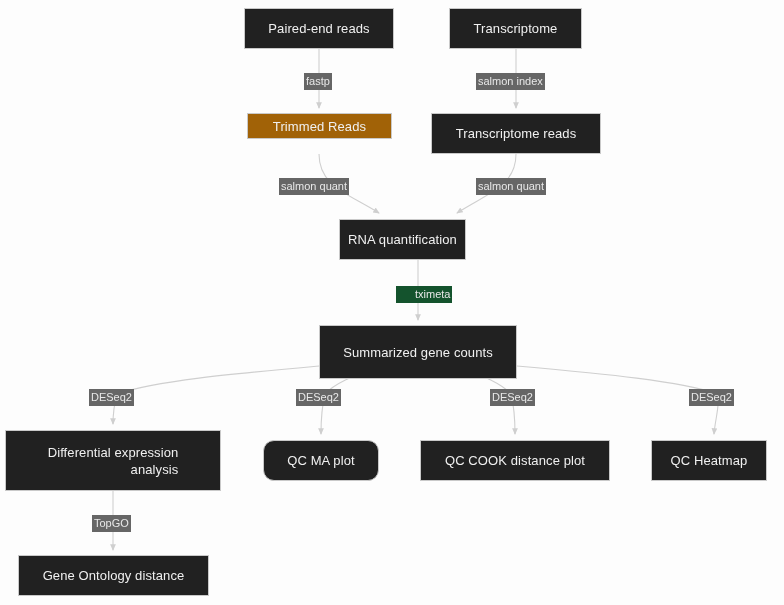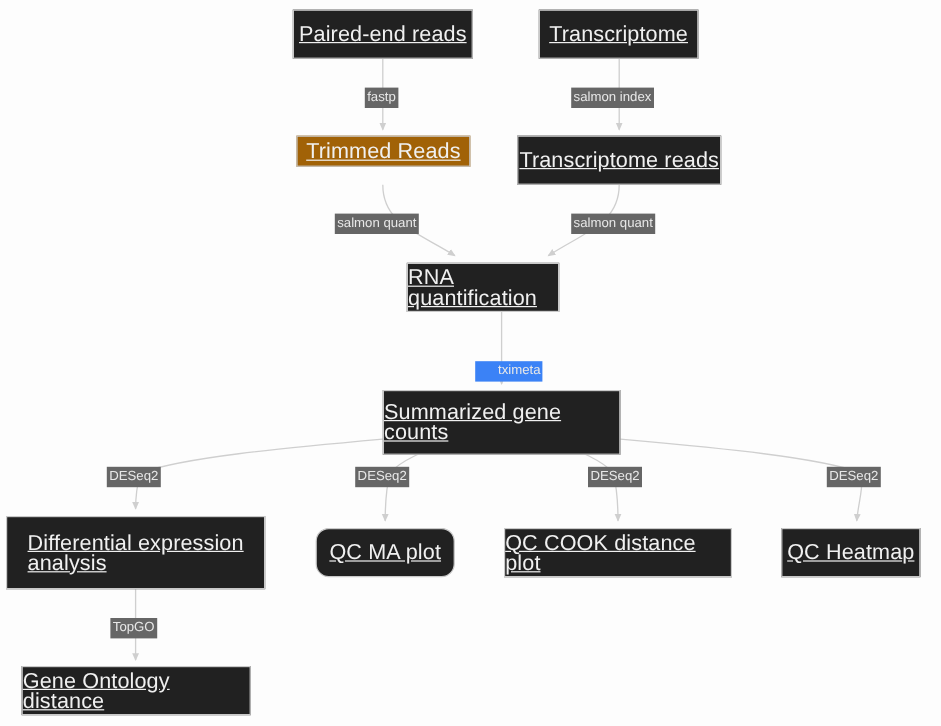--- a/index.html
+++ b/index.html
@@ -30,29 +30,28 @@
     width: 784px;
     height: 605px;
     pointer-events: none;
   }
   .node {
     position: absolute;
     box-sizing: border-box;
     background: #212121;
     border: 1px solid #c9c9c9;
     color: #f0f0f0;
-    font-size: 18px;
+    font-size: 13px;
     line-height: 17px;
     display: flex;
     align-items: center;
     justify-content: center;
-    text-align: left;
+    text-align: right;
     letter-spacing: 0.1px;
     white-space: pre-line;
-    text-decoration: underline;
     -webkit-font-smoothing: antialiased;
   }
   .edge-label {
     position: absolute;
     box-sizing: border-box;
     background: #666666;
     color: #e8e8e8;
     font-size: 11px;
     line-height: 15px;
     padding: 1px 2px;
@@ -96,20 +95,20 @@
       <div class="node" style="left: 263px; top: 440px; width: 116px; height: 41px; background: rgb(33, 33, 33); border-color: rgb(201, 201, 201); color: rgb(240, 240, 240); border-radius: 11px;">QC MA plot</div>
       <div class="node" style="left: 420px; top: 440px; width: 190px; height: 41px; background: rgb(33, 33, 33); border-color: rgb(201, 201, 201); color: rgb(240, 240, 240);">QC COOK distance plot</div>
       <div class="node" style="left: 651px; top: 440px; width: 116px; height: 41px; background: rgb(33, 33, 33); border-color: rgb(201, 201, 201); color: rgb(240, 240, 240);">QC Heatmap</div>
       <div class="node" style="left: 18px; top: 555px; width: 191px; height: 41px; background: rgb(33, 33, 33); border-color: rgb(201, 201, 201); color: rgb(240, 240, 240);">Gene Ontology distance</div>
     </div>
   <div id="label-layer">
       <div class="edge-label" style="left: 304px; top: 73px; background: rgb(102, 102, 102); color: rgb(232, 232, 232); text-align: center;">fastp</div>
       <div class="edge-label" style="left: 476px; top: 73px; background: rgb(102, 102, 102); color: rgb(232, 232, 232);">salmon index</div>
       <div class="edge-label" style="left: 279px; top: 178px; background: rgb(102, 102, 102); color: rgb(232, 232, 232);">salmon quant</div>
       <div class="edge-label" style="left: 476px; top: 178px; background: rgb(102, 102, 102); color: rgb(232, 232, 232);">salmon quant</div>
-      <div class="edge-label" style="left: 396px; top: 301px; background: #3b82f6; color: rgb(232, 232, 232); padding-left: 19px;">tximeta</div>
+      <div class="edge-label" style="left: 396px; top: 286px; background: #14532d; color: rgb(232, 232, 232); padding-left: 19px;">tximeta</div>
       <div class="edge-label" style="left: 89px; top: 389px; background: rgb(102, 102, 102); color: rgb(232, 232, 232);">DESeq2</div>
       <div class="edge-label" style="left: 296px; top: 389px; background: rgb(102, 102, 102); color: rgb(232, 232, 232);">DESeq2</div>
       <div class="edge-label" style="left: 490px; top: 389px; background: rgb(102, 102, 102); color: rgb(232, 232, 232);">DESeq2</div>
       <div class="edge-label" style="left: 689px; top: 389px; background: rgb(102, 102, 102); color: rgb(232, 232, 232);">DESeq2</div>
       <div class="edge-label" style="left: 92px; top: 515px; background: rgb(102, 102, 102); color: rgb(232, 232, 232);">TopGO</div>
     </div>
 </div>
 
 </body></html>

